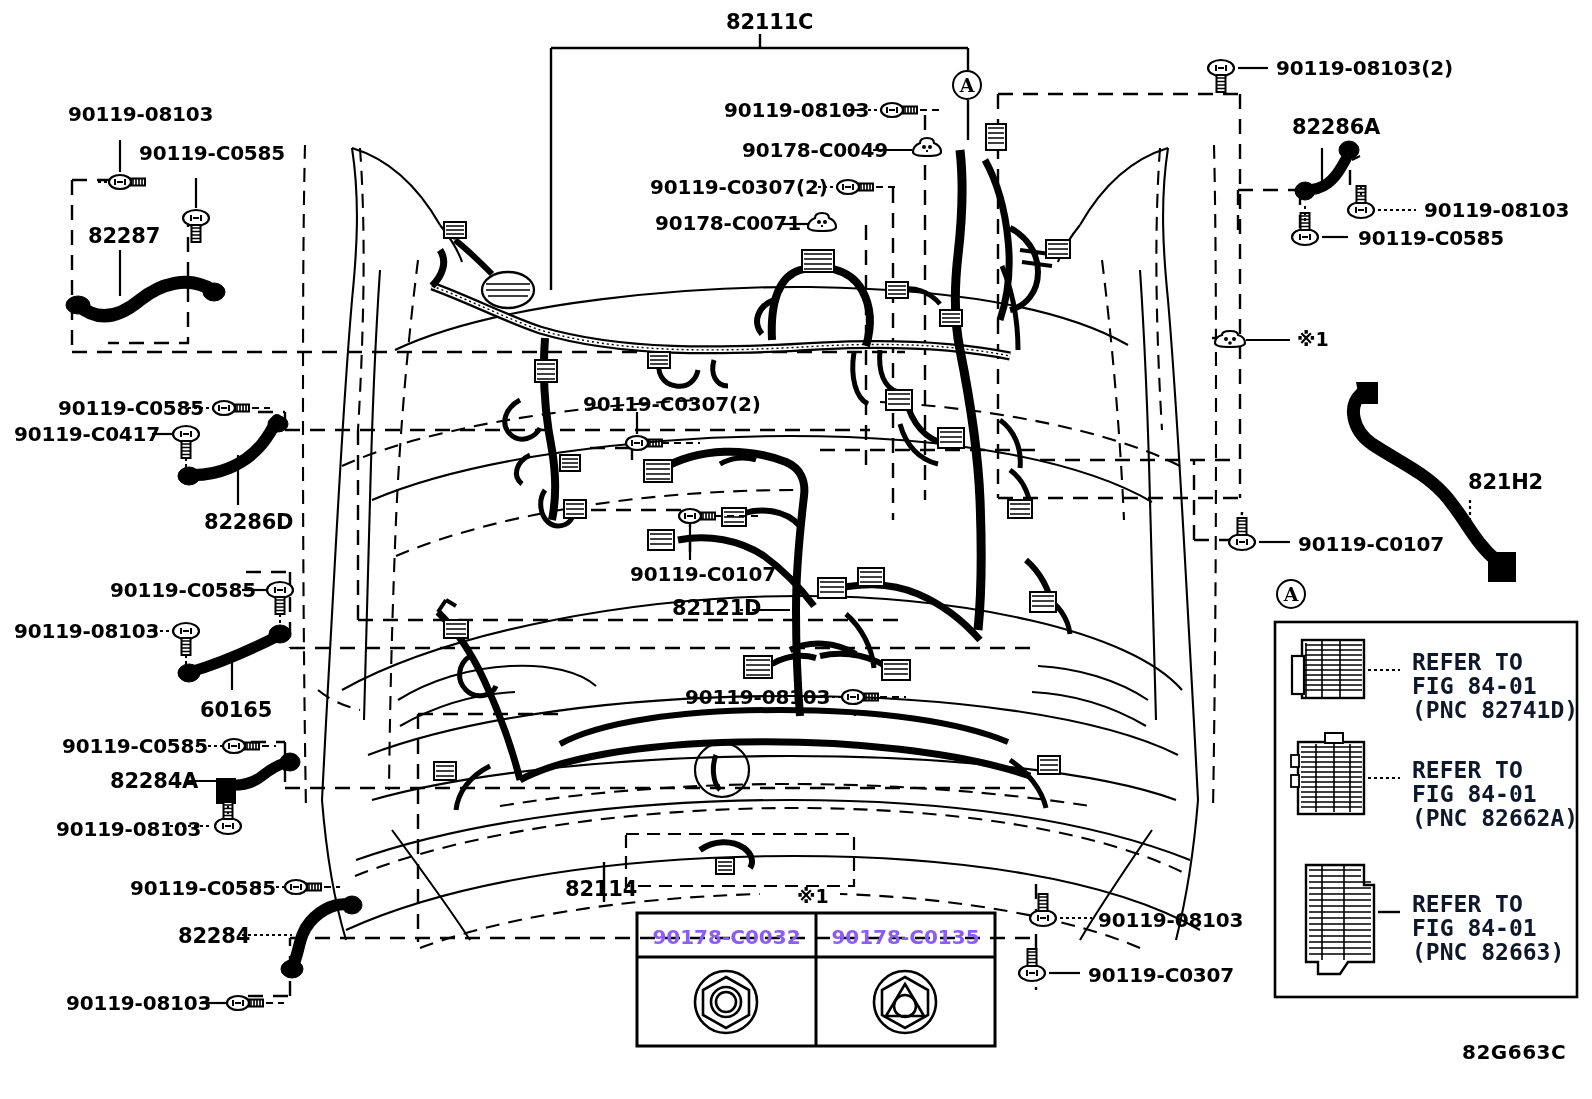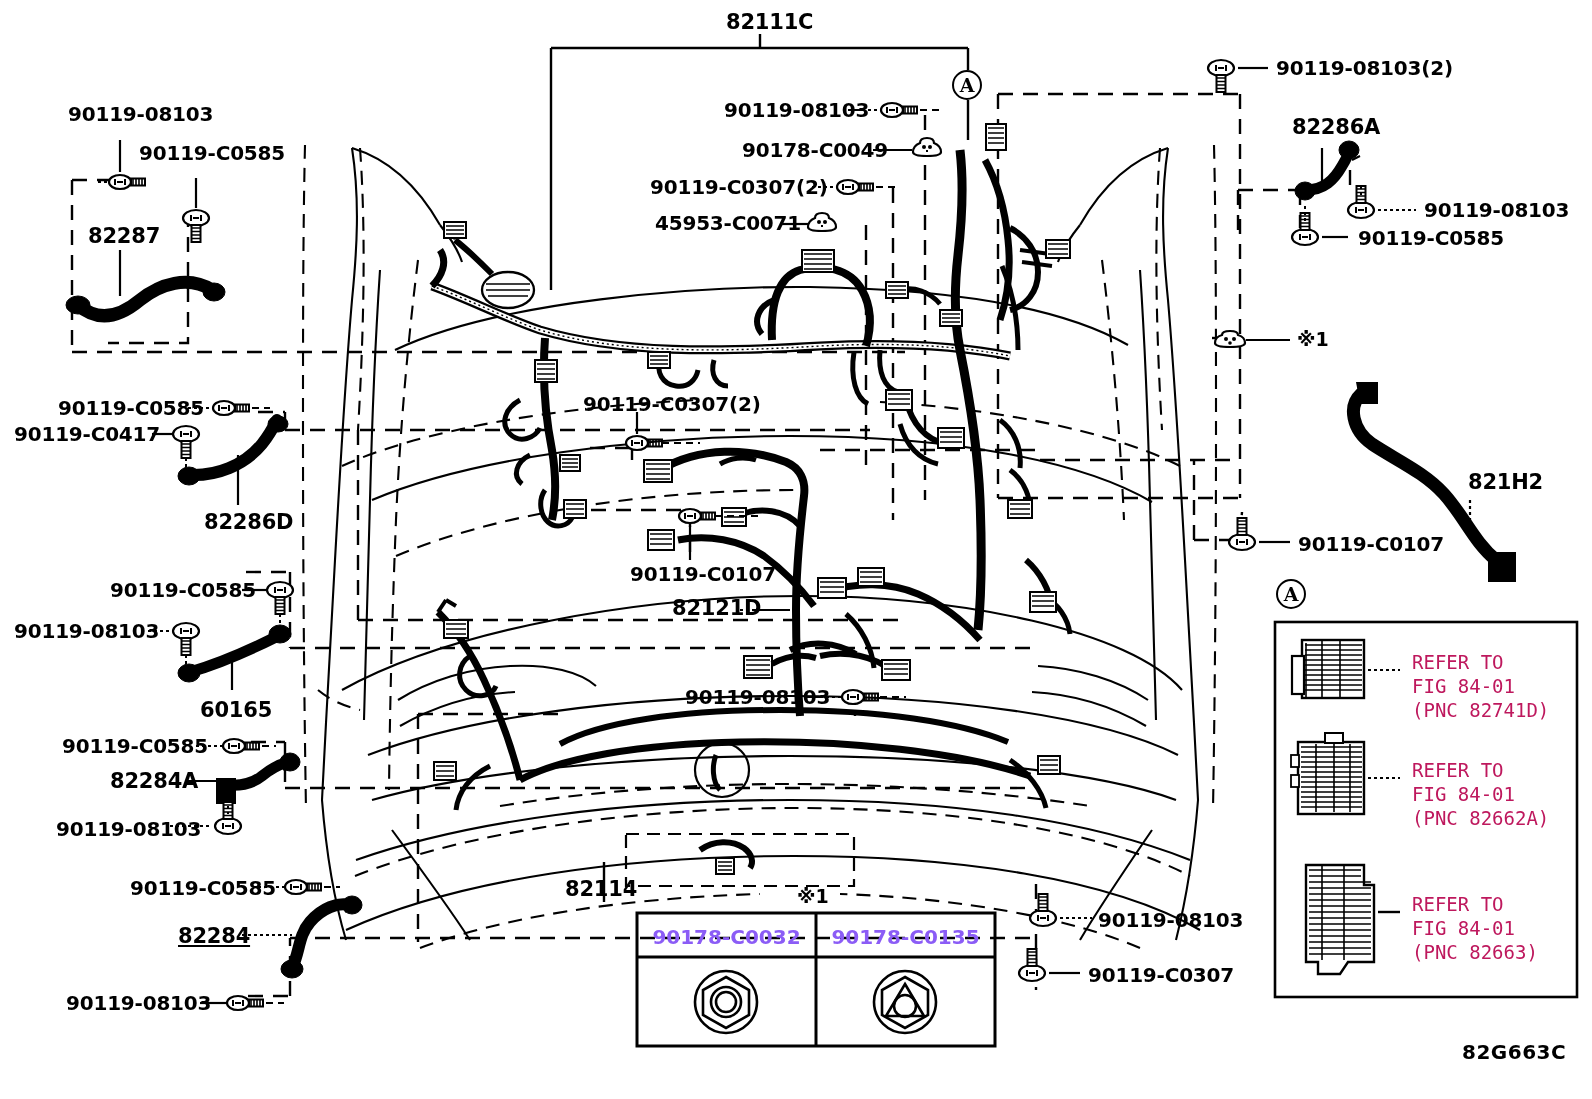--- a/index.html
+++ b/index.html
@@ -28,24 +28,24 @@
     color: #000000;
     white-space: nowrap;
     letter-spacing: -0.2px;
     line-height: 1;
   }
   .lbl-22 { font-size: 21px; }
   .lbl-20 { font-size: 20px; }
   .lbl-legend {
     position: absolute;
     font-family: "DejaVu Sans Mono", monospace;
-    font-weight: normal;
-    font-size: 19px;
+    font-weight: bold;
+    font-size: 23px;
     line-height: 25px;
-    color: #be185d;
+    color: #0f172a;
     white-space: pre;
   }
   .figcode {
     position: absolute;
     font-family: "DejaVu Sans", sans-serif;
     font-size: 20px;
     font-weight: bold;
     color: #000;
     letter-spacing: 0.5px;
   }
@@ -609,21 +609,21 @@
 
   <div class="lbl lbl-22" style="left:726px; top:12px;">82111C</div>
 
   <div class="lbl lbl-20" style="left:68px; top:104px;">90119-08103</div>
   <div class="lbl lbl-20" style="left:139px; top:143px;">90119-C0585</div>
   <div class="lbl lbl-22" style="left:88px; top:226px;">82287</div>
 
   <div class="lbl lbl-20" style="left:724px; top:100px;">90119-08103</div>
   <div class="lbl lbl-20" style="left:742px; top:140px;">90178-C0049</div>
   <div class="lbl lbl-20" style="left:650px; top:177px;">90119-C0307(2)</div>
-  <div class="lbl lbl-20" style="left:655px; top:213px;">45953-C0071</div>
+  <div class="lbl lbl-20" style="left:655px; top:213px;">90178-C0071</div>
 
   <div class="lbl lbl-20" style="left:1276px; top:58px;">90119-08103(2)</div>
   <div class="lbl lbl-22" style="left:1292px; top:117px;">82286A</div>
   <div class="lbl lbl-20" style="left:1424px; top:200px;">90119-08103</div>
   <div class="lbl lbl-20" style="left:1358px; top:228px;">90119-C0585</div>
 
   <div class="lbl lbl-20" style="left:58px; top:398px;">90119-C0585</div>
   <div class="lbl lbl-20" style="left:14px; top:424px;">90119-C0417</div>
   <div class="lbl lbl-22" style="left:204px; top:512px;">82286D</div>
 
@@ -631,21 +631,21 @@
 
   <div class="lbl lbl-20" style="left:110px; top:580px;">90119-C0585</div>
   <div class="lbl lbl-20" style="left:14px; top:621px;">90119-08103</div>
   <div class="lbl lbl-22" style="left:200px; top:700px;">60165</div>
 
   <div class="lbl lbl-20" style="left:62px; top:736px;">90119-C0585</div>
   <div class="lbl lbl-22" style="left:110px; top:771px;">82284A</div>
   <div class="lbl lbl-20" style="left:56px; top:819px;">90119-08103</div>
 
   <div class="lbl lbl-20" style="left:130px; top:878px;">90119-C0585</div>
-  <div class="lbl lbl-22" style="left:178px; top:926px;text-decoration:underline;">82284</div>
+  <div class="lbl lbl-22" style="left:178px; top:926px;">82284</div>
   <div class="lbl lbl-20" style="left:66px; top:993px;">90119-08103</div>
 
   <div class="lbl lbl-20" style="left:630px; top:564px;">90119-C0107</div>
   <div class="lbl lbl-22" style="left:672px; top:598px;">82121D</div>
   <div class="lbl lbl-20" style="left:685px; top:687px;">90119-08103</div>
   <div class="lbl lbl-22" style="left:565px; top:879px;">82114</div>
 
   <div class="star1" style="left:1297px; top:328px;">※1</div>
   <div class="lbl lbl-22" style="left:1460px; top:472px;margin-left:8px;">821H2</div>
   <div class="lbl lbl-20" style="left:1298px; top:534px;">90119-C0107</div>

